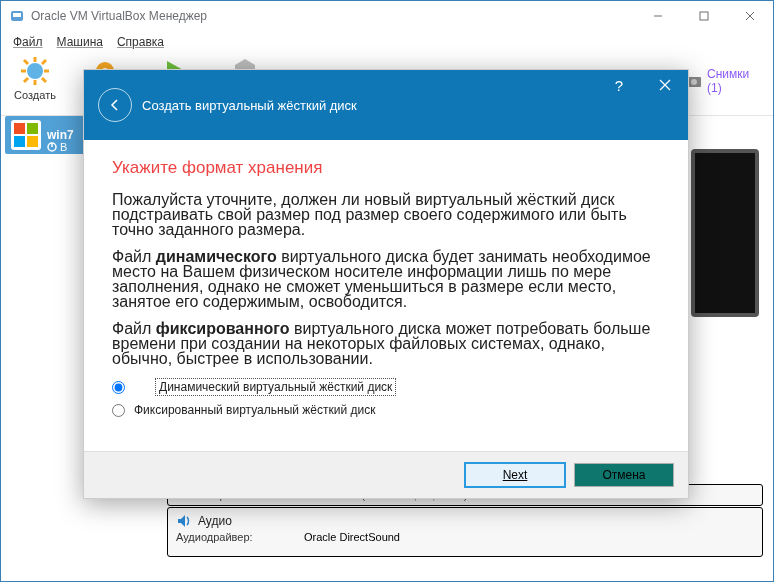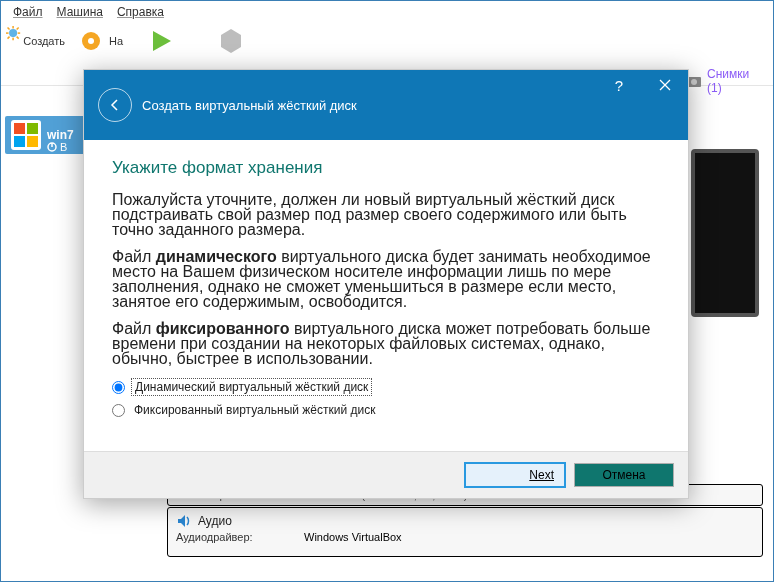--- a/index.html
+++ b/index.html
@@ -5,21 +5,21 @@
   html,body{margin:0;padding:0;font-family:"Segoe UI",Tahoma,sans-serif;font-size:12px;color:#000;background:#fff;}
   .window{width:774px;height:582px;position:relative;background:#fff;border:1px solid #3a7fb5;overflow:hidden;box-sizing:border-box;}
   .titlebar{height:30px;background:#fff;display:flex;align-items:center;padding:0 0 0 8px;color:#6b6e72;}
   .titlebar .appicon{width:16px;height:16px;margin-right:6px;}
   .titlebar .title{flex:1;font-size:12px;}
   .titlebar .winbtns{display:flex;}
   .winbtn{width:46px;height:30px;display:flex;align-items:center;justify-content:center;color:#6b6e72;}
   .menubar{height:22px;display:flex;align-items:center;padding:0 6px;gap:2px;color:#333;}
   .menubar span{padding:2px 6px;text-decoration:underline;text-decoration-color:#999;}
   .toolbar{height:58px;display:flex;align-items:flex-start;padding:2px 4px;gap:10px;border-bottom:1px solid #e5e5e5;}
-  .tbtn{display:flex;flex-direction:row;align-items:center;width:60px;font-size:11px;color:#333;gap:2px;}
+  .tbtn{display:flex;flex-direction:column;align-items:center;width:60px;font-size:11px;color:#333;gap:2px;}
   .tbtn .ico{width:32px;height:32px;}
   .sidepanel{position:absolute;left:4px;top:115px;width:150px;}
   .vmitem{background:#51a0d6;color:#fff;border-radius:2px;padding:4px 6px;display:flex;align-items:center;gap:6px;height:30px;}
   .vmitem .vmicon{width:30px;height:30px;}
   .vmitem .vmtext{display:flex;flex-direction:column;line-height:12px;}
   .vmname{font-weight:bold;font-size:12px;margin-top:12px;}
   .vmstate{font-size:11px;display:flex;align-items:center;gap:3px;}
   .rightcontent{position:absolute;right:6px;top:66px;width:80px;text-align:left;color:#8b5cf6;font-size:12px;display:flex;align-items:center;gap:4px;}
   .preview{position:absolute;right:14px;top:148px;width:60px;height:160px;background:#111;border:4px solid #555;border-radius:4px;}
   .section{position:absolute;left:166px;right:10px;border:1px solid #000000;border-radius:3px;background:#f7f7f7;padding:5px 8px;box-sizing:border-box;}
@@ -29,38 +29,65 @@
   .section.sata{top:483px;height:22px;line-height:12px;display:flex;gap:10px;padding:4px 10px;font-size:11px;color:#555;}
   .section.sata .k{width:110px;}
   
   .dialog{position:absolute;left:82px;top:68px;width:604px;height:428px;background:#fff;border:1px solid rgba(0,0,0,.2);box-shadow:0 5px 25px rgba(0,0,0,.35);}
   .dlgbar{height:70px;background:#0f77b6;color:#fff;display:flex;align-items:center;position:relative;}
   .dlgbar .back{width:32px;height:32px;border:1px solid rgba(255,255,255,.7);border-radius:50%;display:flex;align-items:center;justify-content:center;margin:0 10px 0 14px;}
   .dlgbar .dtitle{font-size:13px;}
   .dlgbar .dwin{position:absolute;right:0;top:0;display:flex;}
   .dlgbar .dwin .winbtn{color:#fff;height:30px;}
   .dlgbody{padding:14px 28px 0 28px;color:#222;}
-  .dlgbody h2{color:#0f766e;font-weight:normal;font-size:17px;margin:4px 0 14px 0;}
+  .dlgbody h2{color:#ef4444;font-weight:normal;font-size:17px;margin:4px 0 14px 0;}
   .dlgbody p{margin:0 0 12px 0;line-height:15px;font-size:16px;}
   .radio-row{display:flex;align-items:center;gap:6px;margin:4px 0 6px 0;}
   .radio-row input{margin:0;width:13px;height:13px;}
   .radio-row label{padding:1px 3px;}
-  .radio-row label.focused{border:1px dotted #555;}
+  .radio-row label.focused{border:1px dotted #555;margin-left:24px;}
   .dlgfooter{position:absolute;bottom:0;left:0;right:0;height:46px;background:#f0f0f0;border-top:1px solid #ddd;display:flex;justify-content:flex-end;align-items:center;padding:0 14px;gap:8px;}
   .btn{min-width:78px;height:22px;display:flex;align-items:center;justify-content:center;border:1px solid #adadad;background:#0f766e;font-size:12px;padding:0 10px;}
-  .btn.primary{border:2px solid #2999e0;background:#e5f1fb;justify-content:flex-end;}
+  .btn.primary{border:2px solid #2999e0;background:#e5f1fb;}
   .audiobody{display:flex;gap:18px;font-size:11px;padding-top:2px;}
   .audiobody .k{width:110px;color:#333;}
   svg{display:block;}
 </style>
 </head>
 <body>
 
 <div class="window">
 
+  <div class="titlebar">
+    <span class="appicon">
+      <svg viewBox="0 0 16 16">
+          <rect x="2" y="3" width="12" height="10" rx="2" fill="#5e9ed6"></rect>
+          <rect x="4" y="5" width="8" height="4" fill="#fff"></rect>
+        </svg>
+    </span>
+    <span class="title">Oracle VM VirtualBox Менеджер</span>
+    <div class="winbtns">
+      <div class="winbtn">
+          <svg width="10" height="10">
+            <line x1="1" y1="5" x2="9" y2="5" stroke="#6b6e72" stroke-width="1"></line>
+          </svg>
+        </div>
+      <div class="winbtn">
+          <svg width="10" height="10">
+            <rect x="1" y="1" width="8" height="8" fill="none" stroke="#6b6e72" stroke-width="1"></rect>
+          </svg>
+        </div>
+      <div class="winbtn">
+          <svg width="10" height="10">
+            <line x1="1" y1="1" x2="9" y2="9" stroke="#6b6e72"></line>
+            <line x1="9" y1="1" x2="1" y2="9" stroke="#6b6e72"></line>
+          </svg>
+        </div>
+    </div>
+  </div>
 
   <div class="menubar">
     <span>Файл</span>
     <span>Машина</span>
     <span>Справка</span>
   </div>
 
   <div class="toolbar">
     <div class="tbtn">
       <span class="ico">
@@ -151,21 +178,21 @@
       <span class="icon">
         <svg width="16" height="16" viewBox="0 0 16 16">
             <path d="M2 6h3l4-4v12l-4-4H2z" fill="#2a86d1"></path>
             <path d="M11 4c2 2 2 6 0 8" fill="none" stroke="#2a86d1" stroke-width="1.5"></path>
           </svg>
       </span>
       <span class="label">Аудио</span>
     </div>
     <div class="audiobody">
       <span class="k">Аудиодрайвер:</span>
-      <span>Windows VirtualBox</span>
+      <span>Oracle DirectSound</span>
     </div>
   </div>
 
   <div class="dialog">
     <div class="dlgbar">
       <div class="back">
         <svg width="14" height="14" viewBox="0 0 14 14">
             <path d="M9 2 L4 7 L9 12" fill="none" stroke="#fff" stroke-width="1.5"></path>
           </svg>
       </div>

